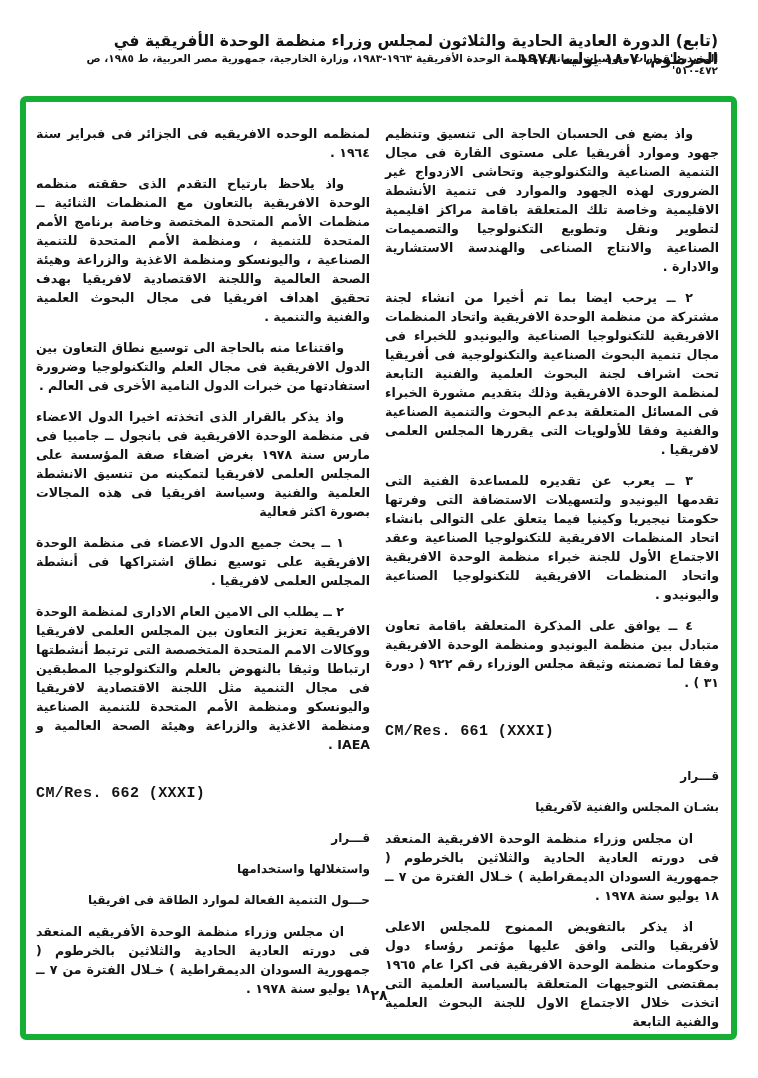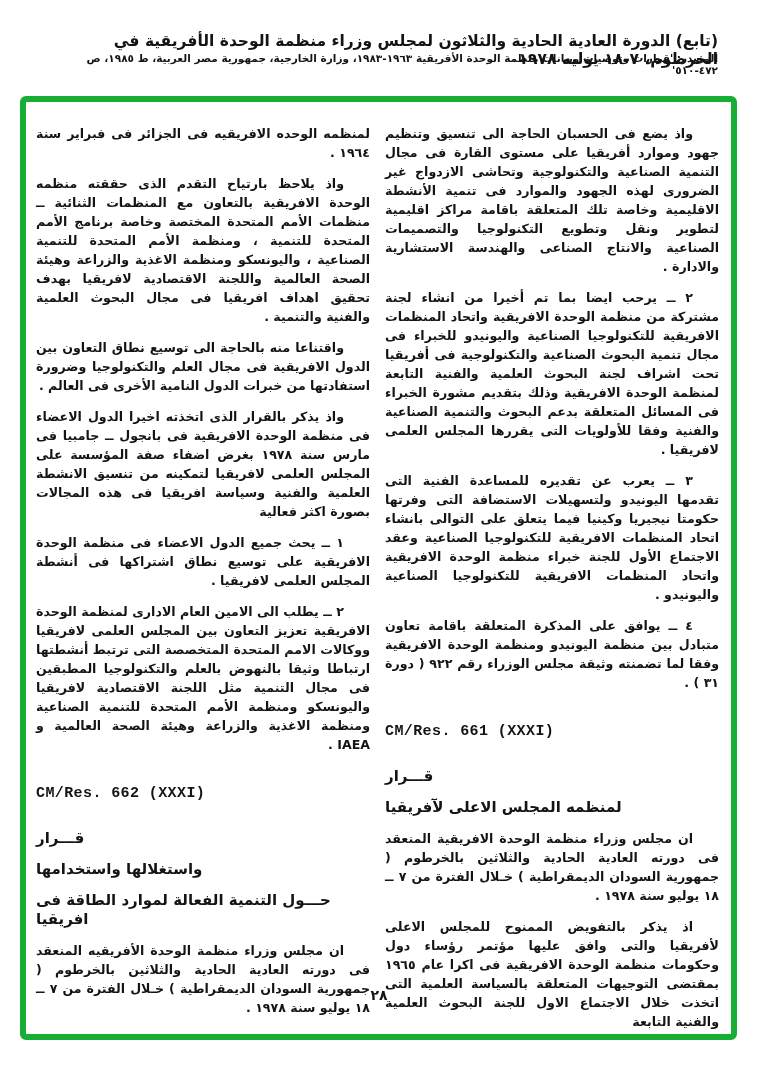--- a/index.html
+++ b/index.html
@@ -26,21 +26,21 @@
   }
   .col-right{right:12px;}
   .col-left{left:10px;}
   .para{margin:0 0 12px 0;text-indent:26px;}
   .res-label{
     direction:ltr;text-align:left;font-family:Liberation Mono, monospace;
     font-size:15px;font-weight:700;letter-spacing:0.4px;
     margin:30px 0 26px 0;text-indent:0;
   }
   .res-heading{
-    text-align:left;font-size:15px;font-weight:700;
+    text-align:right;font-size:12px;font-weight:700;
     margin:0 0 12px 0;text-indent:0;
   }
   .res-heading.first{margin-top:4px;}
   
   .page-num{
     position:absolute;left:0;right:0;top:987px;text-align:center;
     font-size:14px;font-weight:700;direction:rtl;
   }
 </style>
 </head>
@@ -65,20 +65,20 @@
     <p class="para">ان مجلس وزراء منظمة الوحدة الأفريقيه المنعقد فى دورته العادية الحادية والثلاثين بالخرطوم ( جمهورية السودان الديمقراطية ) خـلال الفترة من ٧ ــ ١٨ يوليو سنة ١٩٧٨ .</p>
   </div>
 
   <div class="col col-right">
     <p class="para">واذ يضع فى الحسبان الحاجة الى تنسيق وتنظيم جهود وموارد أفريقيا على مستوى القارة فى مجال التنمية الصناعية والتكنولوجية وتحاشى الازدواج غير الضرورى لهذه الجهود والموارد فى تنمية الأنشطة الاقليمية وخاصة تلك المتعلقة باقامة مراكز اقليمية لتطوير ونقل وتطويع التكنولوجيا والتصميمات الصناعية والانتاج الصناعى والهندسة الاستشارية والادارة .</p>
     <p class="para">٢ ــ يرحب ايضا بما تم أخيرا من انشاء لجنة مشتركة من منظمة الوحدة الافريقية واتحاد المنظمات الافريقية للتكنولوجيا الصناعية واليونيدو للخبراء فى مجال تنمية البحوث الصناعية والتكنولوجية فى أفريقيا تحت اشراف لجنة البحوث العلمية والفنية التابعة لمنظمة الوحدة الافريقية وذلك بتقديم مشورة الخبراء فى المسائل المتعلقة بدعم البحوث والتنمية الصناعية والفنية وفقا للأولويات التى يقررها المجلس العلمى لافريقيا .</p>
     <p class="para">٣ ــ يعرب عن تقديره للمساعدة الفنية التى تقدمها اليونيدو ولتسهيلات الاستضافة التى وفرتها حكومتا نيجيريا وكينيا فيما يتعلق على التوالى بانشاء اتحاد المنظمات الافريقية للتكنولوجيا الصناعية وعقد الاجتماع الأول للجنة خبراء منظمة الوحدة الافريقية واتحاد المنظمات الافريقية للتكنولوجيا الصناعية واليونيدو .</p>
     <p class="para">٤ ــ يوافق على المذكرة المتعلقة باقامة تعاون متبادل بين منظمة اليونيدو ومنظمة الوحدة الافريقية وفقا لما تضمنته وثيقة مجلس الوزراء رقم ٩٢٢ ( دورة ٣١ ) .</p>
     <p class="res-label">CM/Res. 661 (XXXI)</p>
     <p class="res-heading first">قـــرار</p>
-    <p class="res-heading">لمنظمه المجلس الاعلى لآفريقيا</p>
+    <p class="res-heading">بشـان المجلس والفنية لآفريقيا</p>
     <p class="para">ان مجلس وزراء منظمة الوحدة الافريقية المنعقد فى دورته العادية الحادية والثلاثين بالخرطوم ( جمهورية السودان الديمقراطية ) خـلال الفترة من ٧ ــ ١٨ يوليو سنة ١٩٧٨ .</p>
     <p class="para">اذ يذكر بالتفويض الممنوح للمجلس الاعلى لأفريقيا والتى وافق عليها مؤتمر رؤساء دول وحكومات منظمة الوحدة الافريقية فى اكرا عام ١٩٦٥ بمقتضى التوجيهات المتعلقة بالسياسة العلمية التى اتخذت خلال الاجتماع الاول للجنة البحوث العلمية والفنية التابعة</p>
   </div>
 
 </div>
 
 <div class="page-num">٢٨</div>
 
 </body></html>

